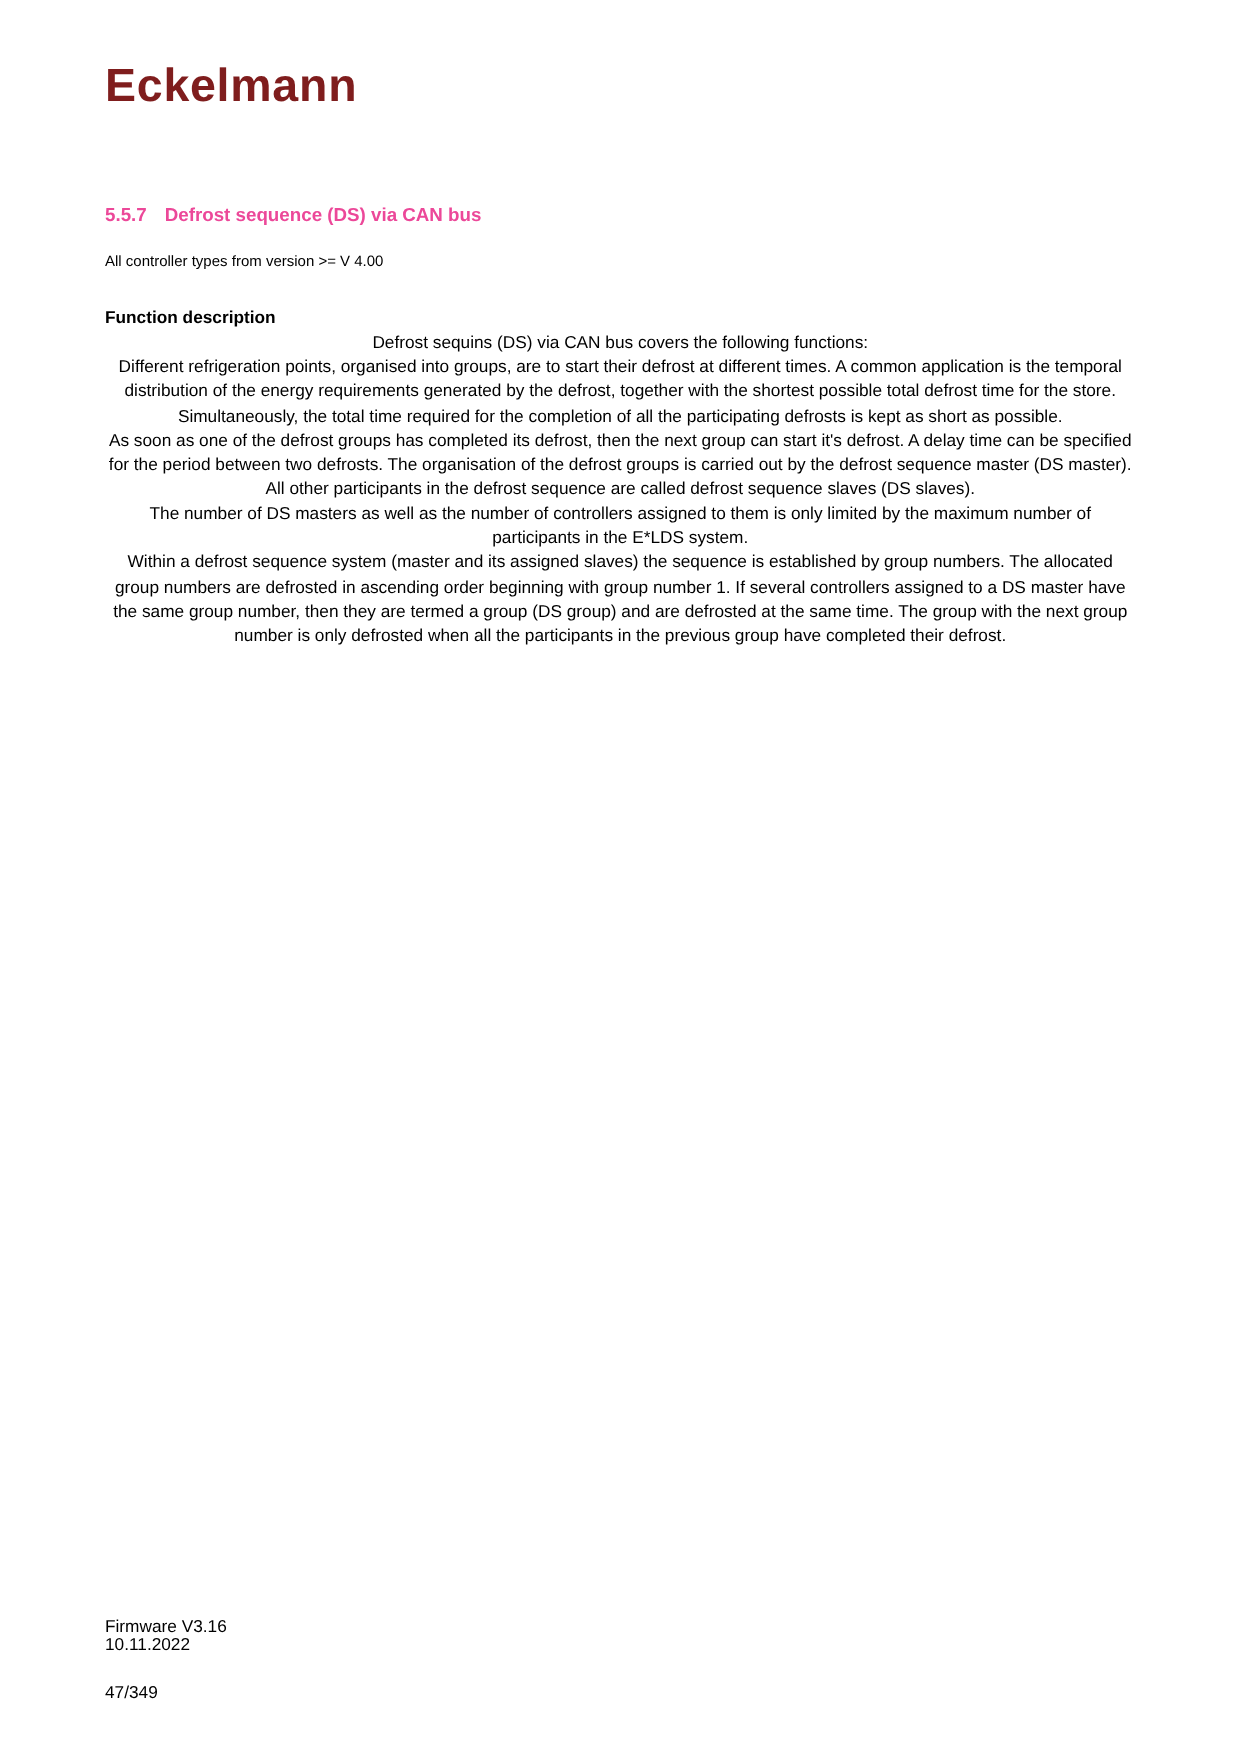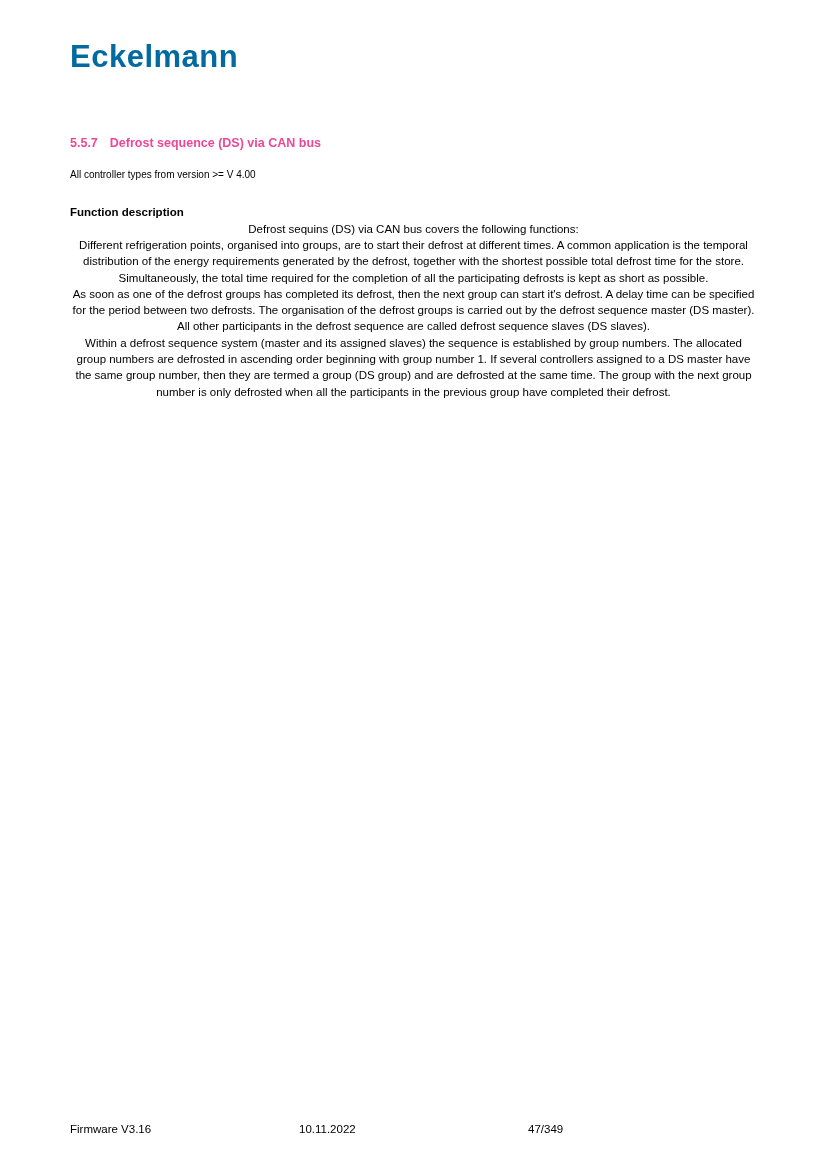--- a/index.html
+++ b/index.html
@@ -19,21 +19,21 @@
   .content {
     position: absolute;
     left: 70px;
     right: 70px;
     top: 0;
   }
   .logo {
     margin-top: 40px;
     font-size: 31px;
     font-weight: 700;
-    color: #0369a1;
+    color: #7f1d1d;
     letter-spacing: 0.5px;
     line-height: 1.1;
   }
   .section-heading {
     margin-top: 62px;
     font-size: 12.5px;
     font-weight: 700;
     color: #ec4899;
   }
   .section-heading .sec-num {
@@ -58,20 +58,21 @@
   }
   .footer {
     position: absolute;
     left: 70px;
     right: 70px;
     bottom: 34px;
     display: flex;
     justify-content: space-between;
     align-items: baseline;
     font-size: 11.5px;
+    flex-direction: column;
   }
   .footer .f-left   { flex: 1; text-align: left; }
   .footer .f-center { flex: 1; text-align: left; }
   .footer .f-right  { flex: 1; text-align: left; margin-top: 20px; }
 </style>
 </head>
 <body>
 
 <div class="page">
   <div class="content">
@@ -83,20 +84,21 @@
     </div>
 
     <div class="intro-line">All controller types from version &gt;= V 4.00</div>
 
     <div class="func-desc-heading">Function description</div>
 
     <div class="body-text">
       <p>Defrost sequins (DS) via CAN bus covers the following functions:</p>
       <p>Different refrigeration points, organised into groups, are to start their defrost at different times. A common application is the temporal distribution of the energy requirements generated by the defrost, together with the shortest possible total defrost time for the store. Simultaneously, the total time required for the completion of all the participating defrosts is kept as short as possible.</p>
       <p>As soon as one of the defrost groups has completed its defrost, then the next group can start it's defrost. A delay time can be specified for the period between two defrosts. The organisation of the defrost groups is carried out by the defrost sequence master (DS master). All other participants in the defrost sequence are called defrost sequence slaves (DS slaves).</p>
+      <p>The number of DS masters as well as the number of controllers assigned to them is only limited by the maximum number of participants in the E*LDS system.</p>
       <p>Within a defrost sequence system (master and its assigned slaves) the sequence is established by group numbers. The allocated group numbers are defrosted in ascending order beginning with group number 1. If several controllers assigned to a DS master have the same group number, then they are termed a group (DS group) and are defrosted at the same time. The group with the next group number is only defrosted when all the participants in the previous group have completed their defrost.</p>
     </div>
 
   </div>
 
   <div class="footer">
     <div class="f-left">Firmware V3.16</div>
     <div class="f-center">10.11.2022</div>
     <div class="f-right">47/349</div>
   </div>

